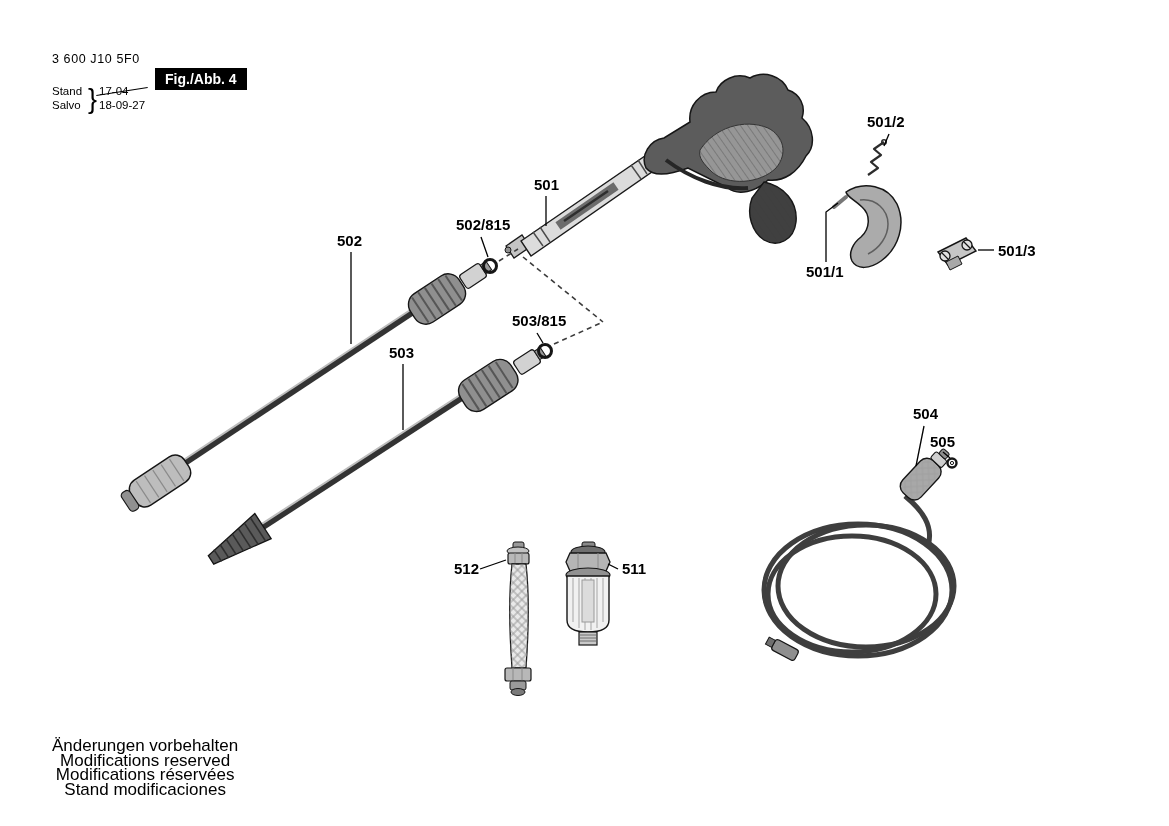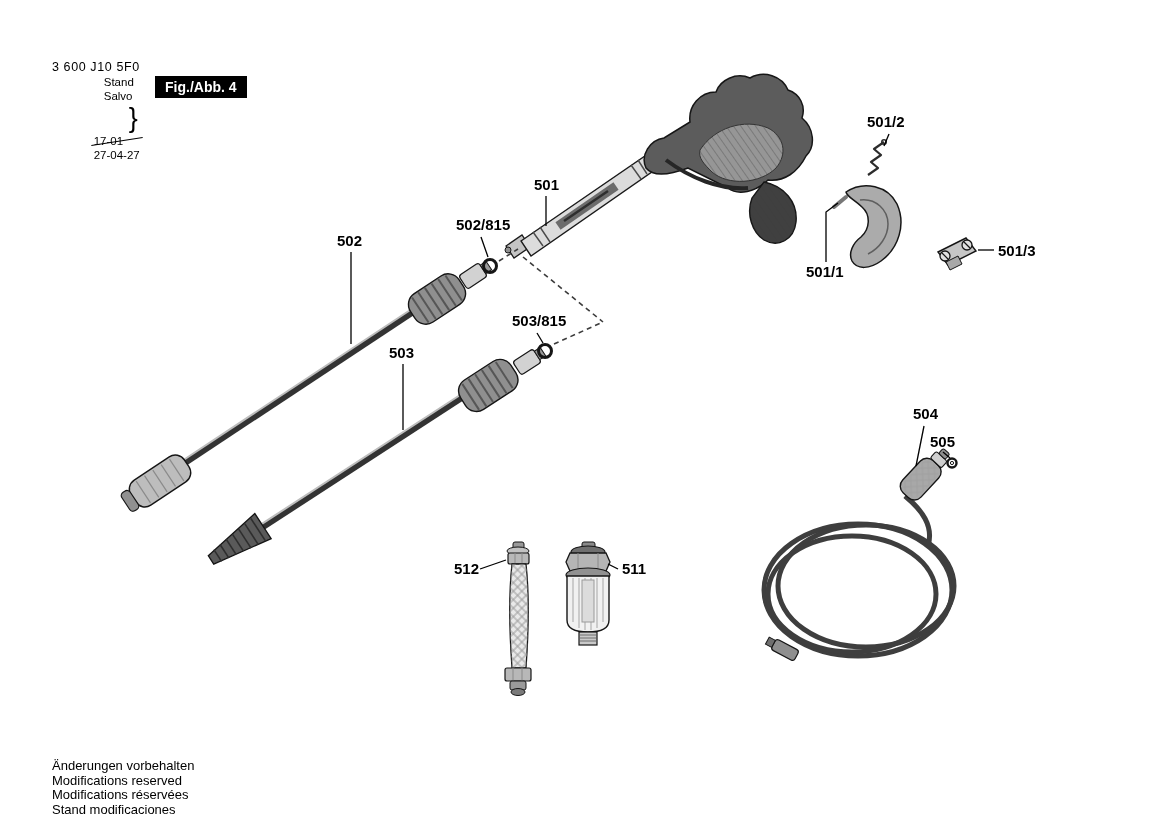--- a/index.html
+++ b/index.html
@@ -1,57 +1,57 @@
 <!DOCTYPE html>
 <html><head>
 <meta charset="utf-8">
 <style>
   html,body{margin:0;padding:0;}
   body{
     width:1169px;height:826px;background:#ffffff;position:relative;overflow:hidden;
     font-family:"Liberation Sans",sans-serif;color:#000;
   }
   
-  .title-block{position:absolute;left:52px;top:60px;}
+  .title-block{position:absolute;left:52px;top:52px;}
   .part-no{font-size:12.5px;letter-spacing:.6px;white-space:pre;}
-  .revision{display:flex;align-items:flex-end;margin-top:1px;font-size:11.5px;flex-direction:column;}
+  .revision{display:flex;align-items:flex-start;margin-top:18px;font-size:11.5px;}
   .rev-col{display:flex;flex-direction:column;line-height:14px;}
   .rev-col.labels{width:36px;}
   .rev-brace{font-size:27px;font-weight:400;margin:0 2px 0 0;transform:scaleY(1.05);}
   .struck{position:relative;display:inline-block;}
   .struck::after{
     content:"";position:absolute;left:-3px;right:-3px;top:50%;
     border-top:1.6px solid #000;transform:rotate(-9deg);
   }
   .fig-box{
     position:absolute;left:103px;top:16px;background:#000;color:#fff;
     font-weight:bold;font-size:14px;padding:3px 10px;white-space:nowrap;
   }
   
-  .footer{position:absolute;left:52px;top:759px;font-size:13px;line-height:14.5px;}
+  .footer{position:absolute;left:52px;top:739px;font-size:17px;line-height:14.5px;text-align:center;}
   
   .diagram{position:absolute;left:0;top:0;}
   .lbl{font-family:"Liberation Sans",sans-serif;font-size:15px;font-weight:bold;fill:#000;}
   .leader{stroke:#000;stroke-width:1.3;fill:none;}
   .dash{stroke:#3c3c3c;stroke-width:1.6;fill:none;stroke-dasharray:5 4;}
 </style>
 </head>
 <body>
 
 <div class="title-block">
   <div class="part-no">3 600 J10 5F0</div>
   <div class="revision">
     <div class="rev-col labels">
       <span>Stand</span>
       <span>Salvo</span>
     </div>
     <div class="rev-brace">}</div>
     <div class="rev-col values">
-      <span class="struck">17-01</span>
-      <span>27-04-27</span>
+      <span class="struck">17-04</span>
+      <span>18-09-27</span>
     </div>
   </div>
   <div class="fig-box">Fig./Abb. 4</div>
 </div>
 
 <svg class="diagram" width="1169" height="826" viewBox="0 0 1169 826">
   <defs>
     <pattern id="knurl" width="5" height="5" patternUnits="userSpaceOnUse" patternTransform="rotate(-34)">
       <rect width="5" height="5" fill="#4f4f4f"></rect>
       <circle cx="2.5" cy="2.5" r="1.1" fill="#242424"></circle>

